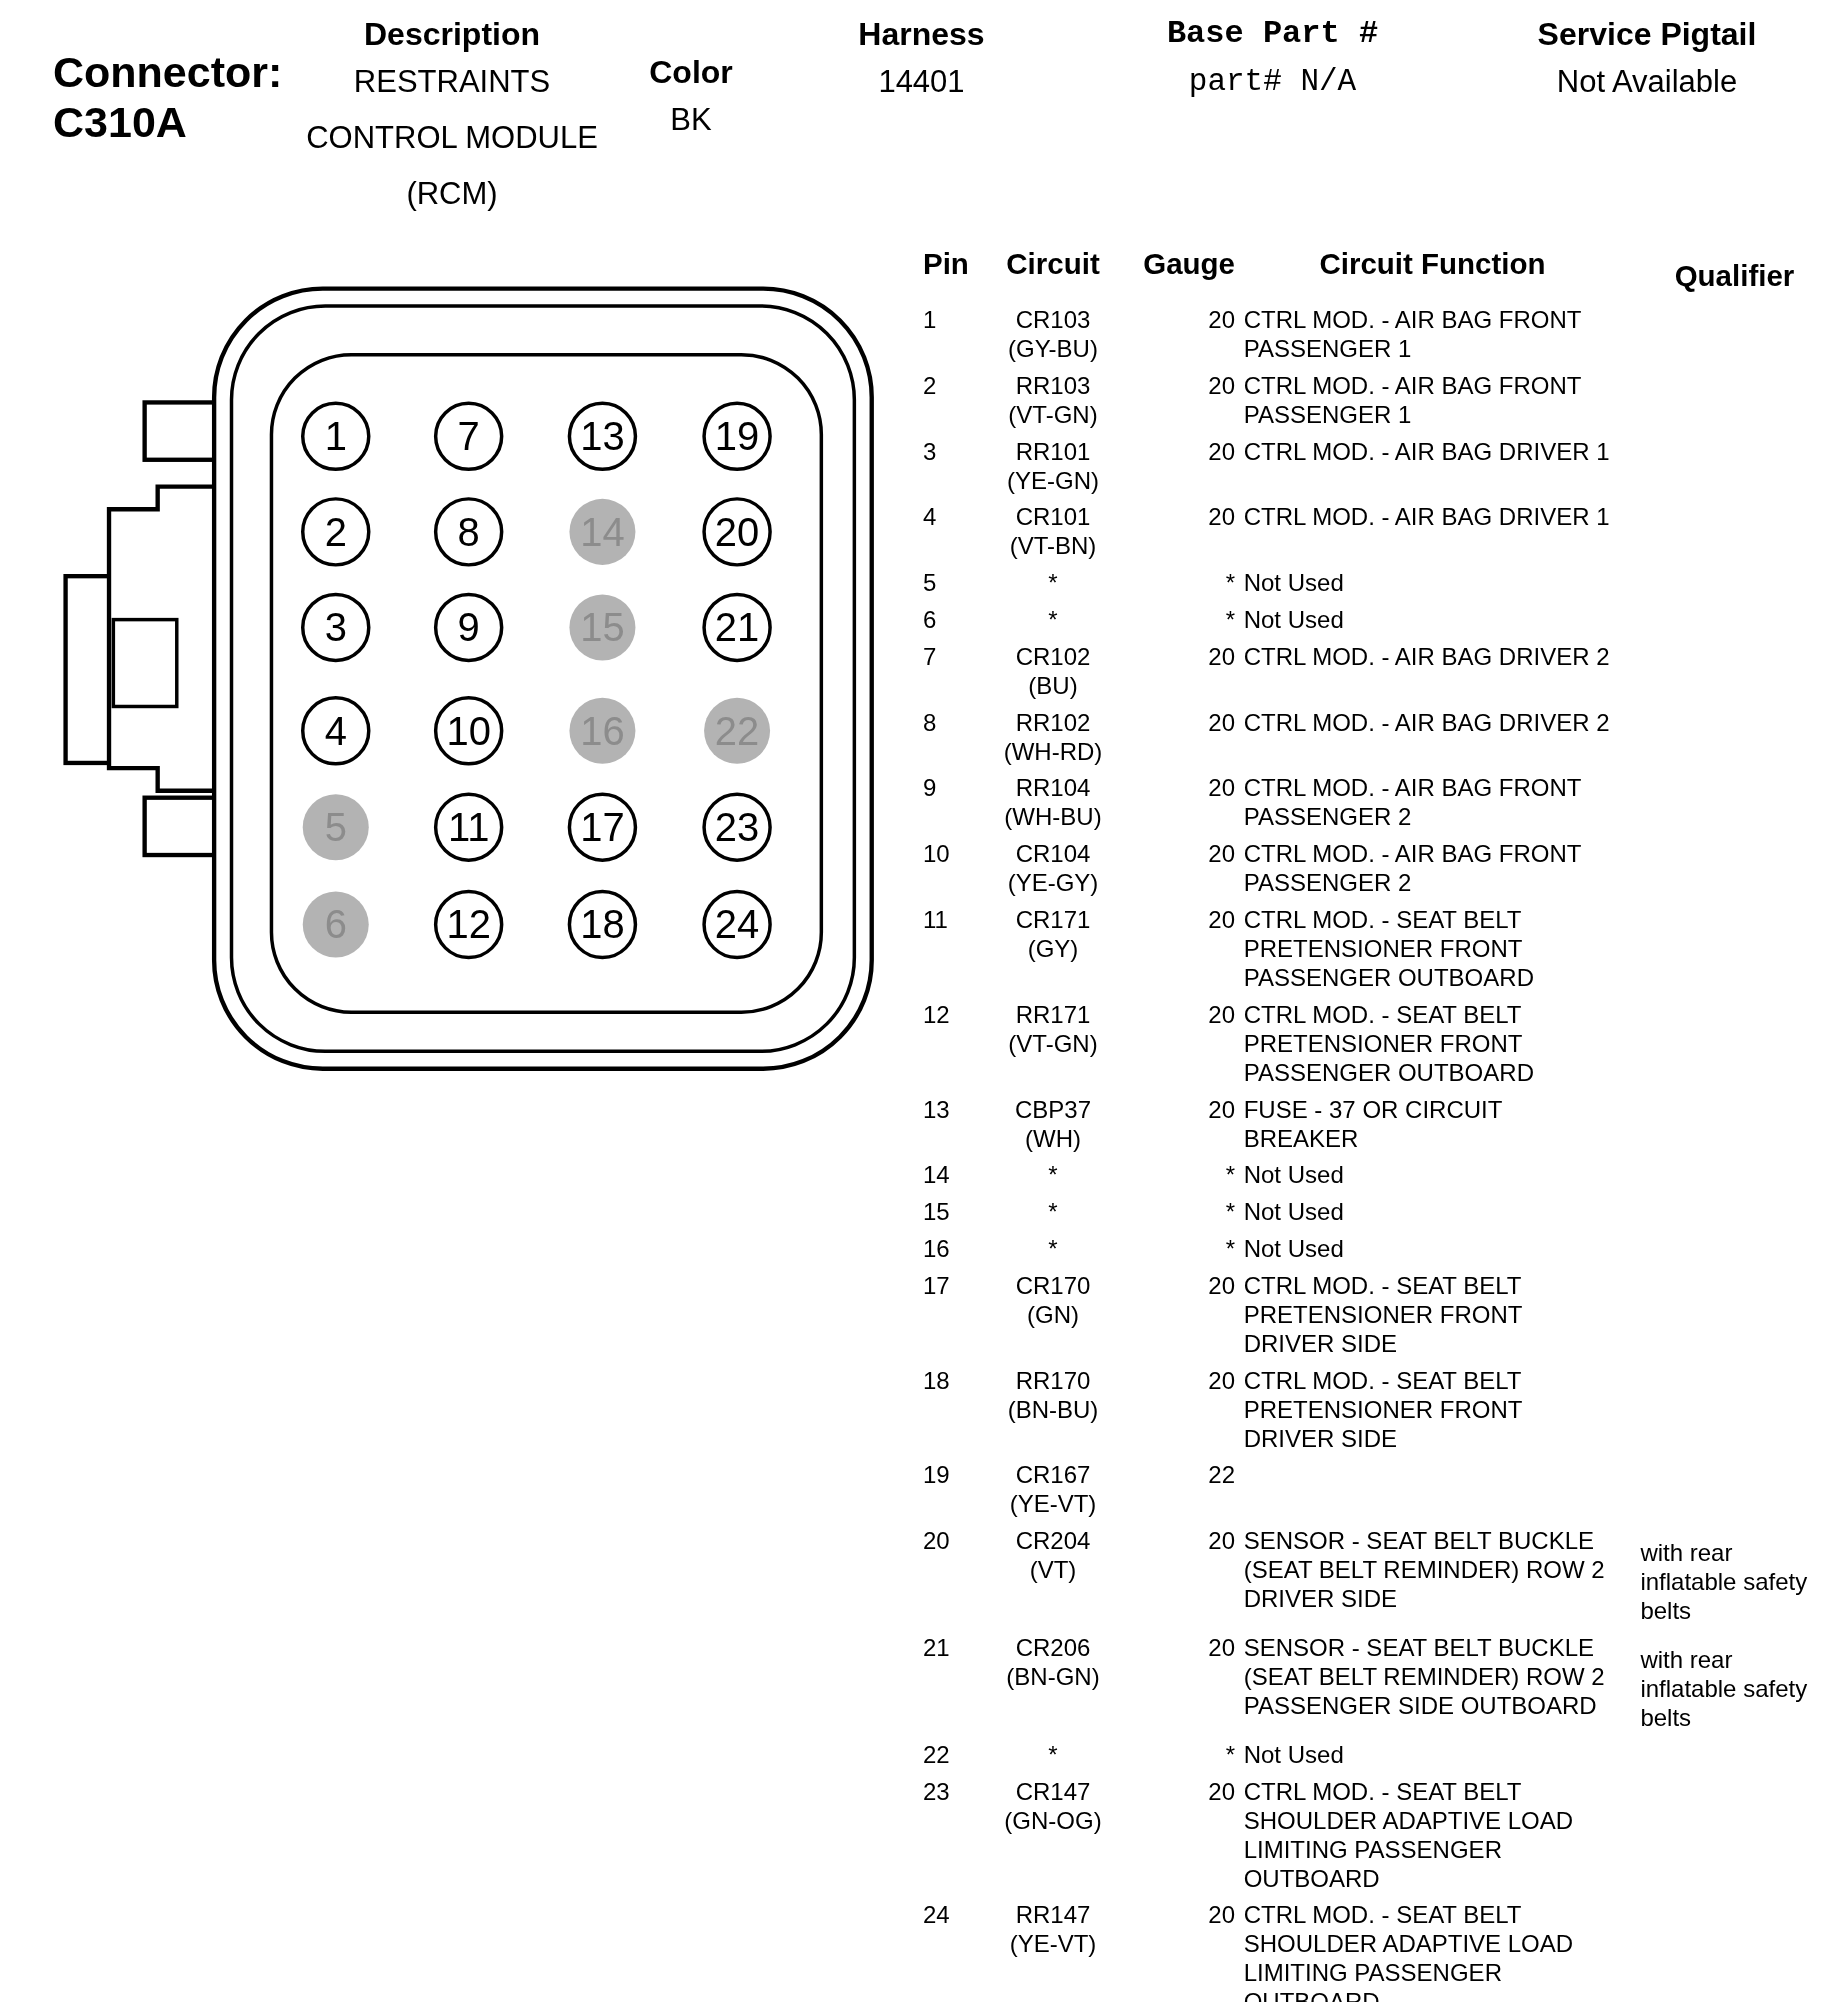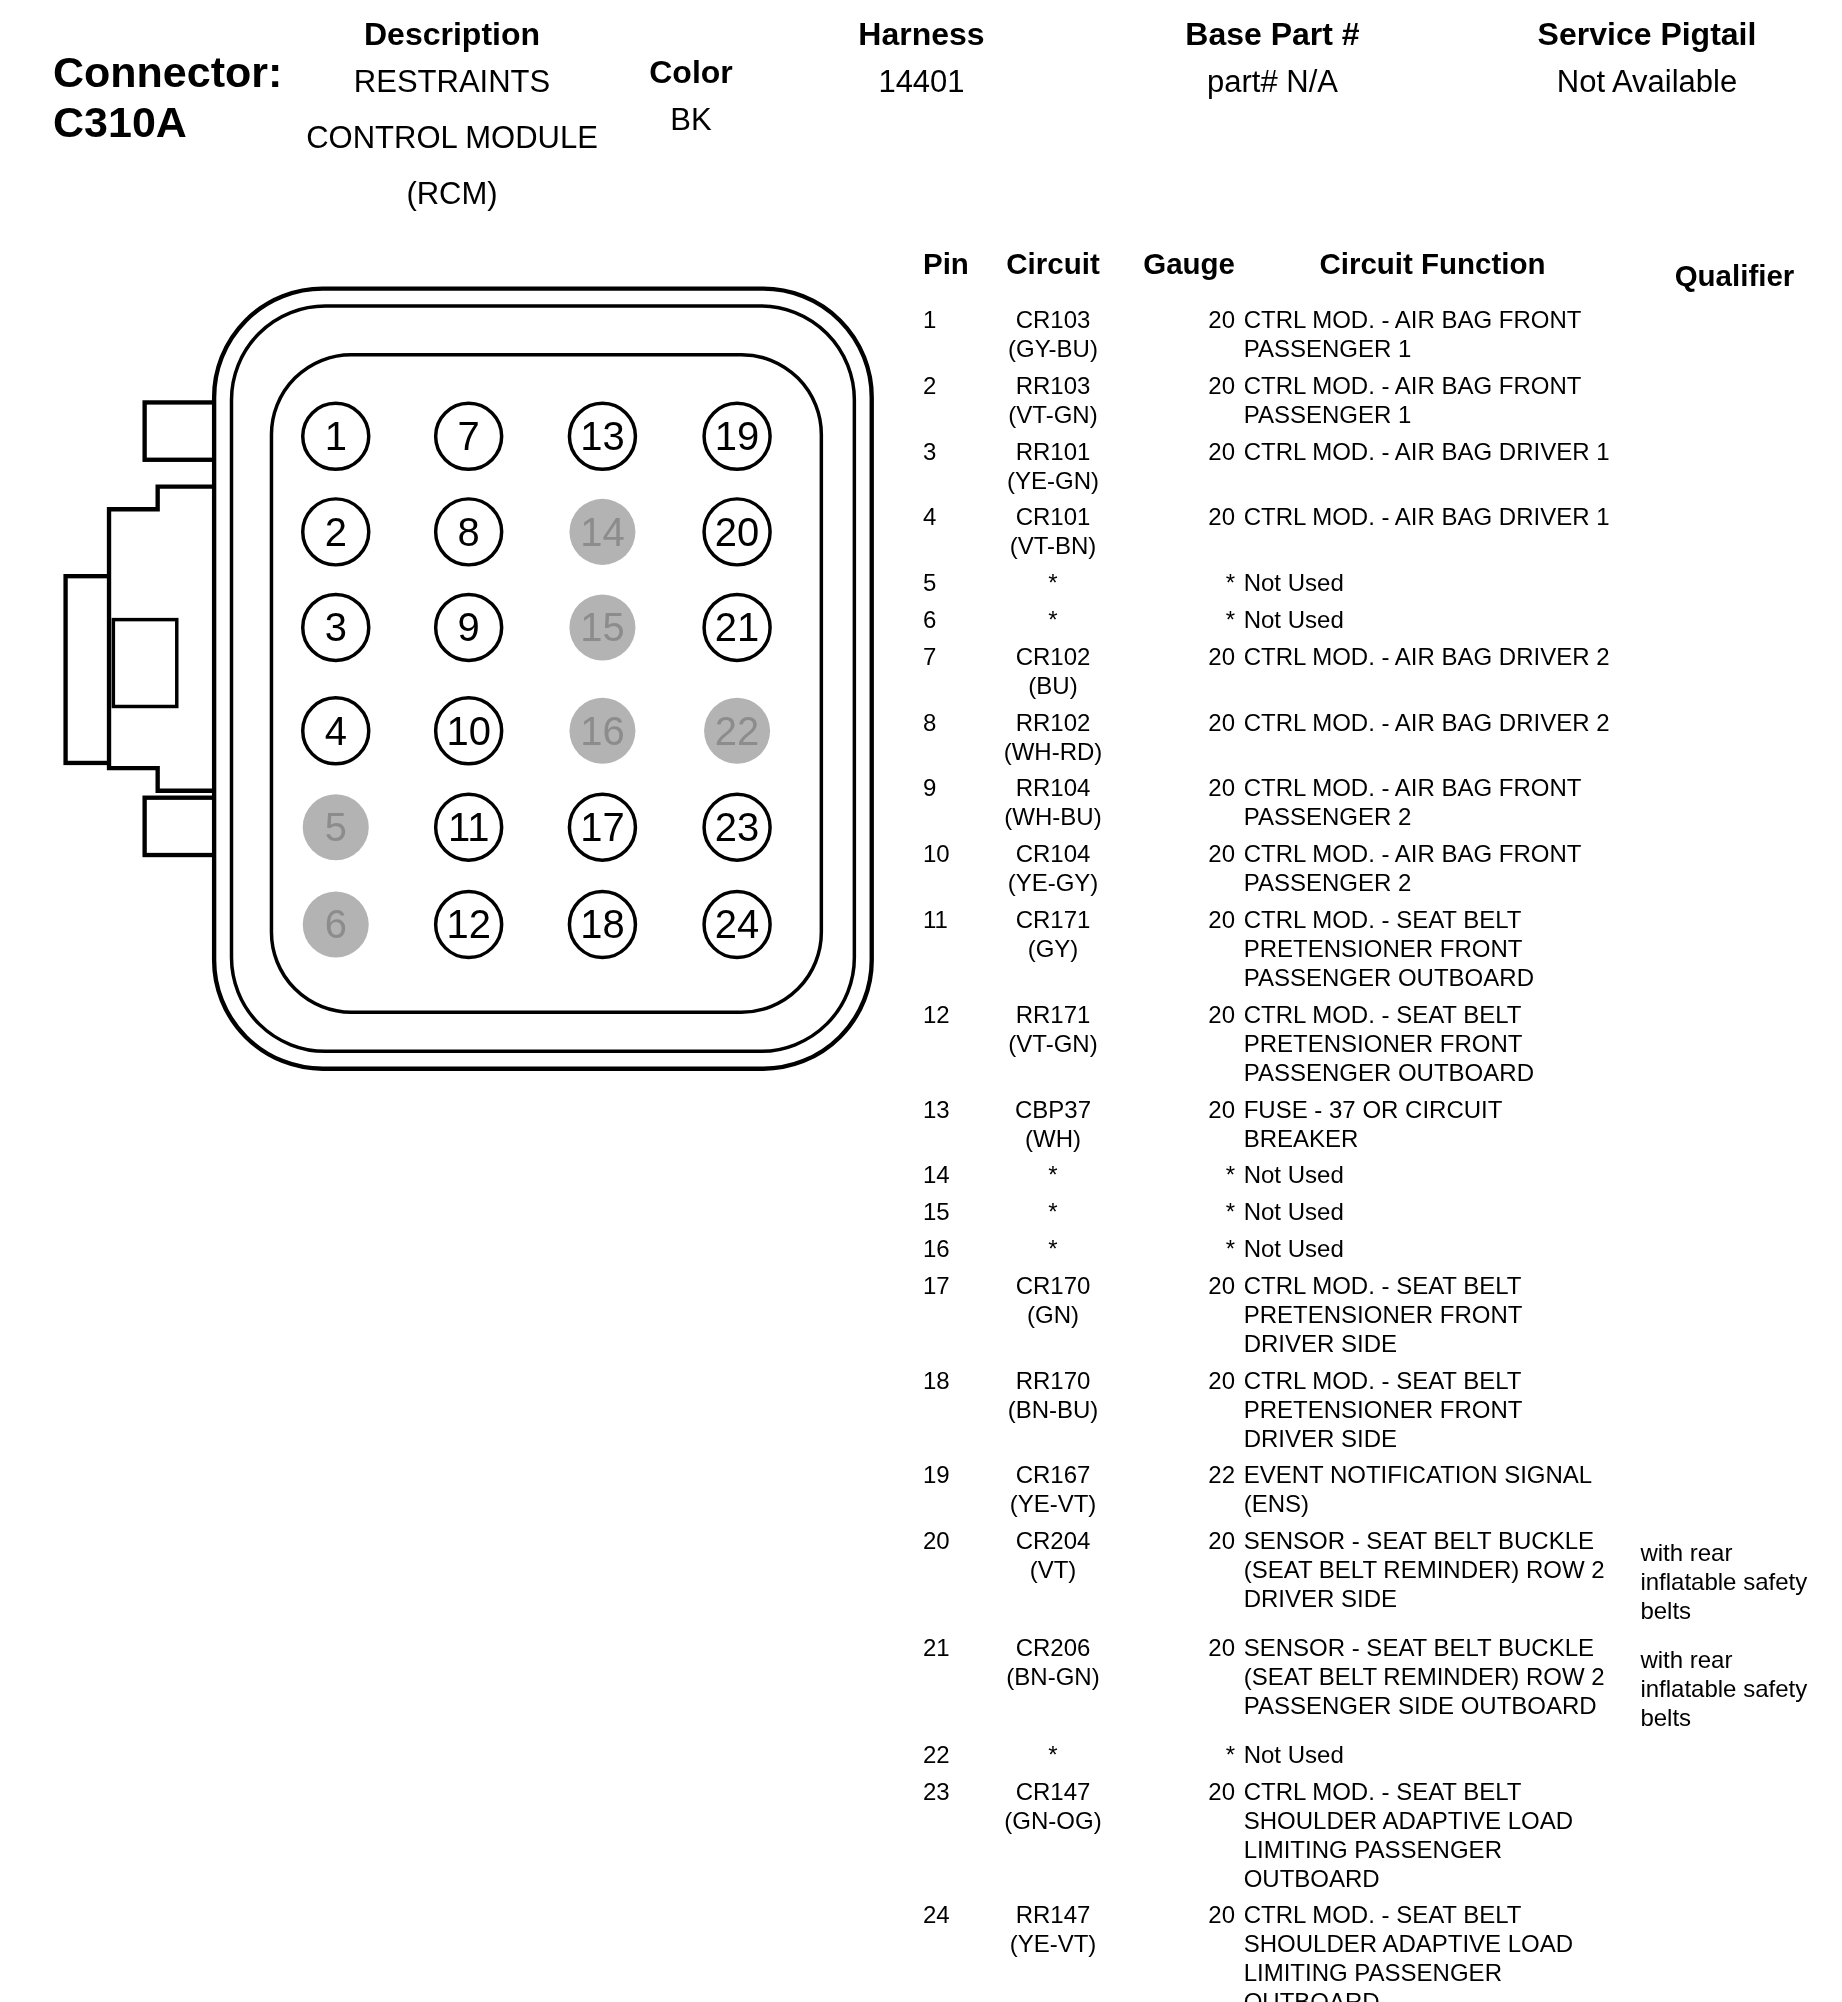--- a/index.html
+++ b/index.html
@@ -48,21 +48,21 @@
 <div class="abs center" style="left:626px; top:52px; width:130px;">
   <div class="hdr-label">Color</div>
   <div class="hdr-val">BK</div>
 </div>
 
 <div class="abs center" style="left:826px; top:14px; width:191px;">
   <div class="hdr-label">Harness</div>
   <div class="hdr-val">14401</div>
 </div>
 
-<div class="abs center" style="left:1151px; top:14px; width:243px;">
+<div class="abs center" style="left:1151px; top:14px; width:243px;font-family:Liberation Mono, monospace;">
   <div class="hdr-label">Base Part #</div>
   <div class="hdr-val">part# N/A</div>
 </div>
 
 <div class="abs center" style="left:1508px; top:14px; width:278px;">
   <div class="hdr-label">Service Pigtail</div>
   <div class="hdr-val">Not Available</div>
 </div>
 
 <svg class="abs" style="left:43px; top:278px;" width="860" height="817" viewBox="0 0 990 940">
@@ -289,22 +289,20 @@
         <div class="c-func">CTRL MOD. - SEAT BELT
 PRETENSIONER FRONT
 DRIVER SIDE</div>
         <div class="c-qual"></div>
       </div>
       <div class="trow">
         <div class="c-pin">19</div>
         <div class="c-circuit">CR167
 (YE-VT)</div>
         <div class="c-gauge">22</div>
-        <div class="c-func">EVENT NOTIFICATION SIGNAL
-(ENS)</div>
         <div class="c-qual"></div>
       </div>
       <div class="trow">
         <div class="c-pin">20</div>
         <div class="c-circuit">CR204
 (VT)</div>
         <div class="c-gauge">20</div>
         <div class="c-func">SENSOR - SEAT BELT BUCKLE
 (SEAT BELT REMINDER) ROW 2
 DRIVER SIDE</div>

